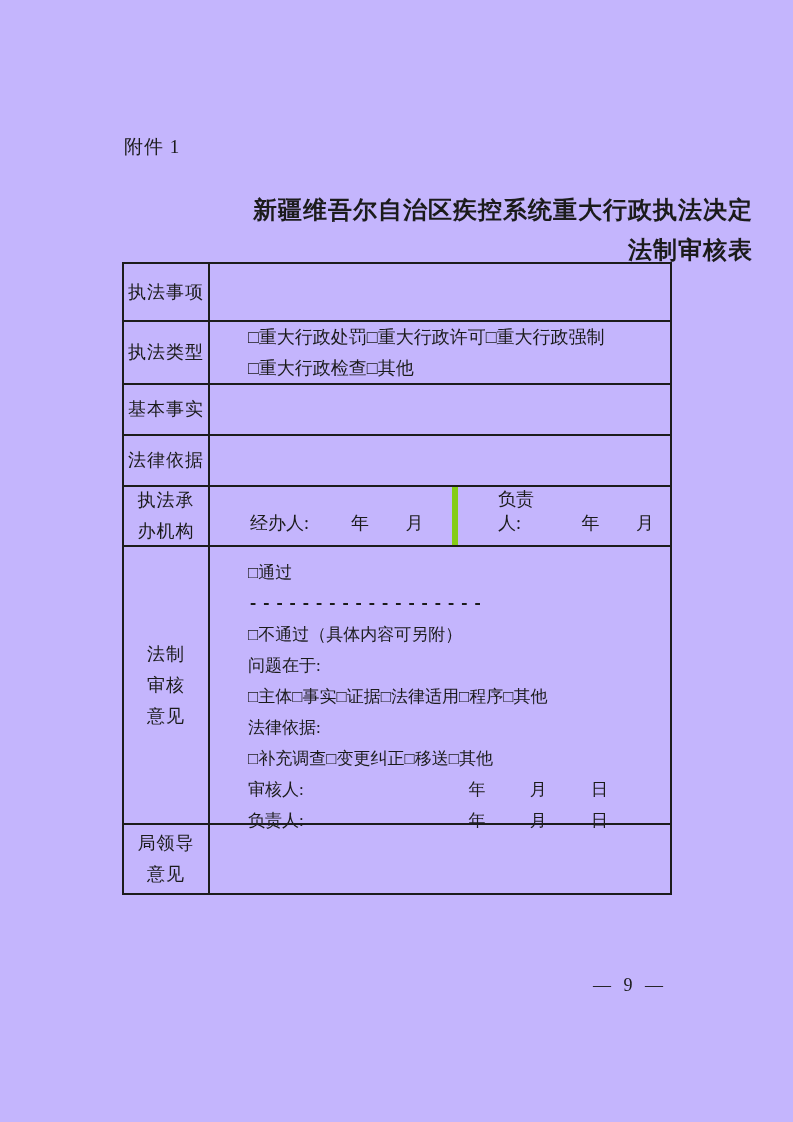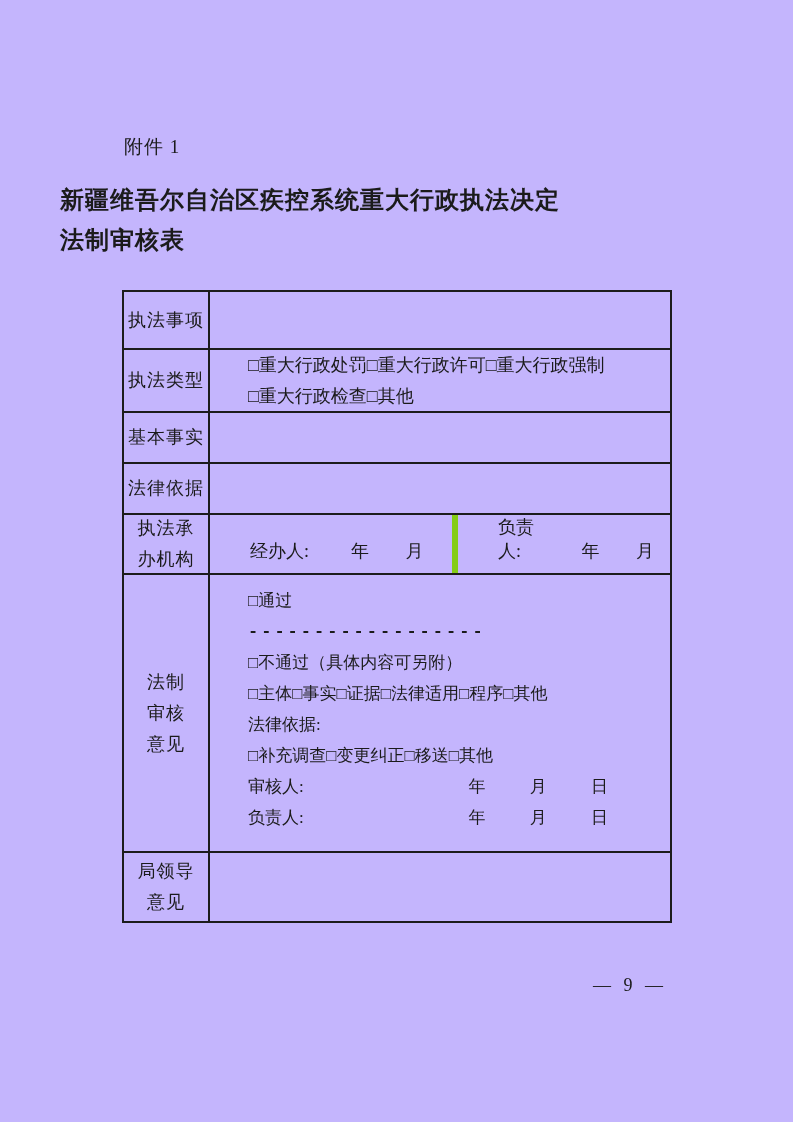--- a/index.html
+++ b/index.html
@@ -20,31 +20,31 @@
     position: absolute;
     left: 124px;
     top: 134px;
     font-size: 19px;
     letter-spacing: 1px;
   }
   .title {
     position: absolute;
     left: 60px;
     right: 40px;
-    top: 180px;
-    text-align: left;
+    top: 190px;
+    text-align: right;
     font-size: 24px;
     font-weight: bold;
     line-height: 40px;
     letter-spacing: 1px;
   }
   .form-table {
     position: absolute;
     left: 122px;
-    top: 290px;
+    top: 262px;
     width: 550px;
     display: flex;
     flex-direction: column;
     border: 2px solid #1c1c1c;
     box-sizing: border-box;
     font-size: 18px;
   }
   .row {
     display: flex;
     border-top: 2px solid #1c1c1c;
@@ -182,20 +182,21 @@
     <div class="row r6">
       <div class="cell label">
         <span>法制</span>
         <span>审核</span>
         <span>意见</span>
       </div>
       <div class="cell content">
         <div>□通过</div>
         <div class="dashes">------------------</div>
         <div>□不通过（具体内容可另附）</div>
+        <div>问题在于:</div>
         <div>□主体□事实□证据□法律适用□程序□其他</div>
         <div>法律依据:</div>
         <div>□补充调查□变更纠正□移送□其他</div>
         <div class="sign-line">
           <span>审核人:</span>
           <span class="date">年 月 日</span>
         </div>
         <div class="sign-line">
           <span>负责人:</span>
           <span class="date">年 月 日</span>

